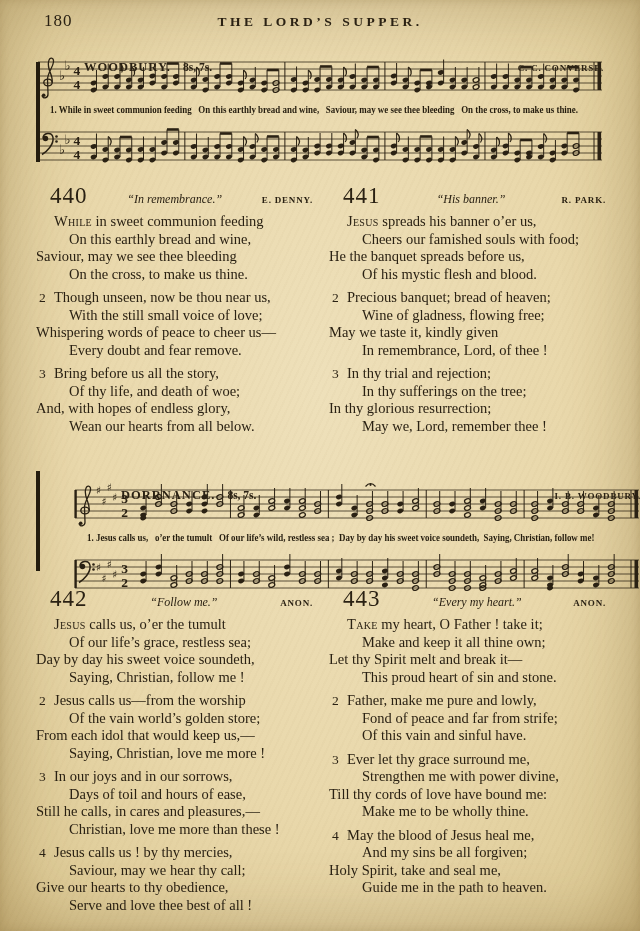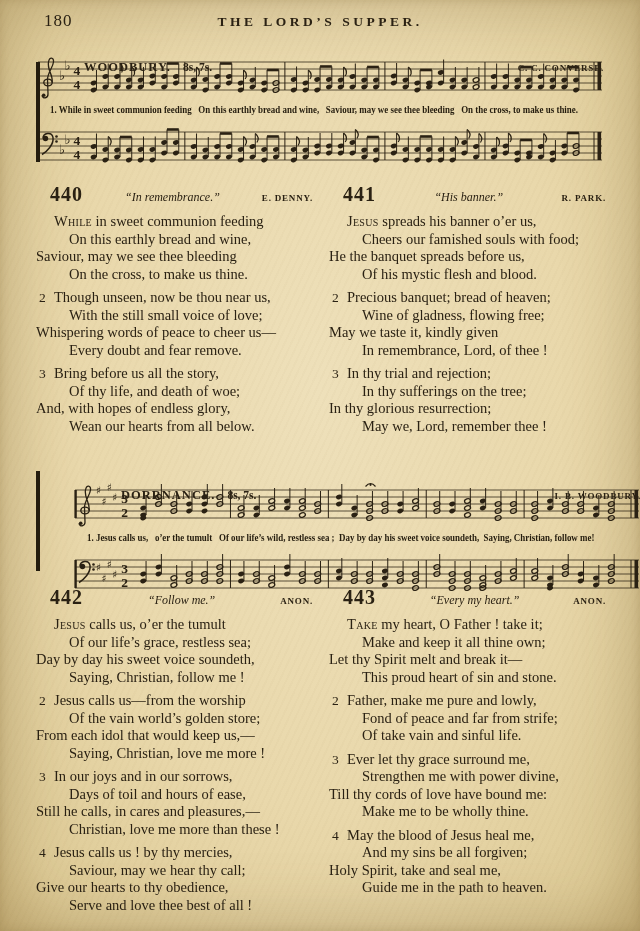--- a/index.html
+++ b/index.html
@@ -35,21 +35,21 @@
   }
   .sysline{position:absolute;width:3.5px;background:#241c0e;left:36px;}
   .sl1{top:62px;height:100px;}
   .sl2{top:471px;height:100px;}
   
   .hymnrow{position:absolute;left:36px;width:570px;display:flex;gap:16px;}
   .r1{top:183px;}
   .r2{top:586px;}
   .hymn{width:277px;}
   .hh{display:flex;align-items:baseline;height:30px;}
-  .hnum{font-size:20px;font-weight:bold;padding-left:14px;letter-spacing:1px;}
+  .hnum{font-size:23px;font-weight:normal;padding-left:14px;letter-spacing:1px;}
   .hcap{flex:1;text-align:center;font-style:italic;font-size:12px;}
   .hauth{font-size:9px;font-weight:bold;letter-spacing:.8px;}
   .verses{margin-top:0;}
   .verse{position:relative;margin:0 0 6px 0;font-size:14.5px;line-height:17.5px;}
   .vline{display:block;}
   .vline.l1{padding-left:18px;}
   .vline.l2,.vline.l4{padding-left:33px;}
   .vline.l3{padding-left:0;}
   .vnum{position:absolute;left:3px;font-size:13.5px;}
   .lead{font-variant:small-caps;letter-spacing:.3px;}
@@ -746,21 +746,21 @@
       <div class="verses">
           <p class="verse">
             <span class="vline l1"><span class="lead">Take</span> my heart, O Father ! take it;</span>
             <span class="vline l2">Make and keep it all thine own;</span>
             <span class="vline l3">Let thy Spirit melt and break it—</span>
             <span class="vline l4">This proud heart of sin and stone.</span>
           </p>
           <p class="verse">
             <span class="vline l1"><span class="vnum">2</span>Father, make me pure and lowly,</span>
             <span class="vline l2">Fond of peace and far from strife;</span>
-            <span class="vline l4">Of take vain and sinful life.</span>
+            <span class="vline l4">Of this vain and sinful have.</span>
           </p>
           <p class="verse">
             <span class="vline l1"><span class="vnum">3</span>Ever let thy grace surround me,</span>
             <span class="vline l2">Strengthen me with power divine,</span>
             <span class="vline l3">Till thy cords of love have bound me:</span>
             <span class="vline l4">Make me to be wholly thine.</span>
           </p>
           <p class="verse">
             <span class="vline l1"><span class="vnum">4</span>May the blood of Jesus heal me,</span>
             <span class="vline l2">And my sins be all forgiven;</span>

